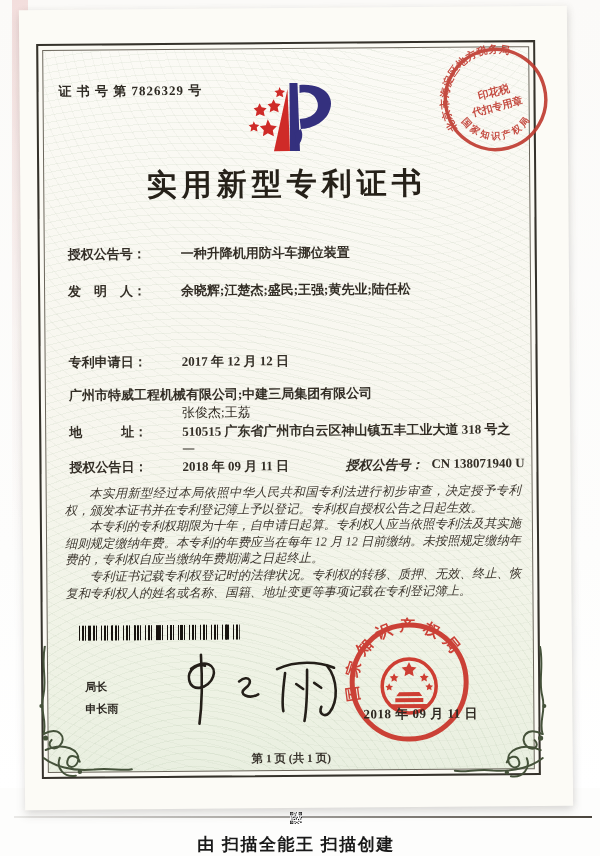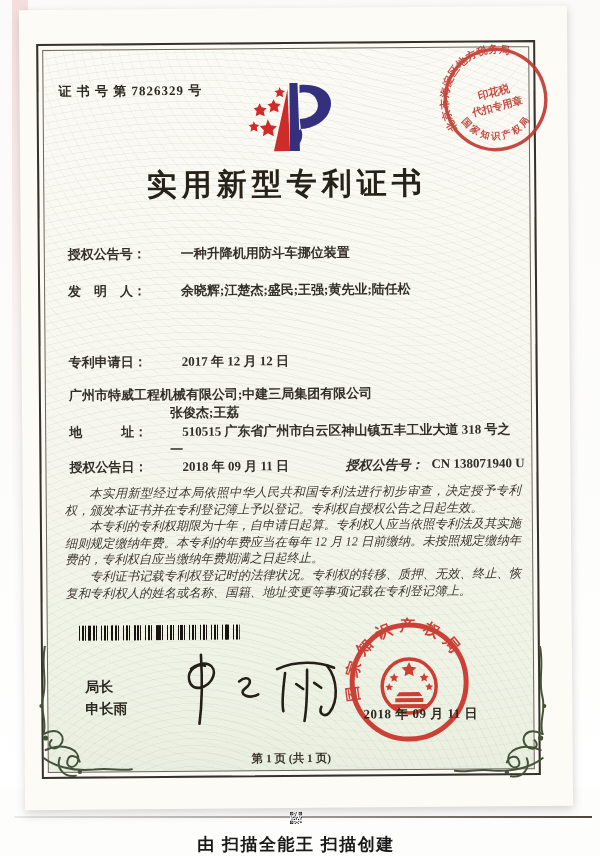--- a/index.html
+++ b/index.html
@@ -11,29 +11,29 @@
   .frame{position:absolute;left:17px;top:34px;width:495px;height:731px;border:2.5px solid #35322b;box-shadow:inset 0 0 0 4px #fbfaf4,inset 0 0 0 5px #6b665c;background:linear-gradient(180deg,#fbfaf5 0%,#f7f6ee 55%,#eef2e4 88%,#e9efe0 100%);}
   .frame::before{content:"";position:absolute;inset:5px;background:
     repeating-radial-gradient(circle at 30% 115%,rgba(140,170,130,.10) 0 1px,rgba(0,0,0,0) 1px 7px),
     repeating-radial-gradient(circle at 75% -10%,rgba(150,165,140,.07) 0 1px,rgba(0,0,0,0) 1px 9px);}
   .cert-no{position:absolute;left:20px;top:37px;font-size:13px;font-weight:700;letter-spacing:1px;color:#2e2a23;}
   .logo{position:absolute;left:205px;top:33px;}
   .tax-stamp{position:absolute;left:398px;top:-2px;opacity:.9;}
   .title{position:absolute;left:0;right:0;top:120px;margin:0;text-align:center;font-size:30px;font-weight:700;letter-spacing:5px;color:#262119;}
   .row{position:absolute;left:28px;display:flex;font-size:13px;font-weight:700;white-space:nowrap;color:#332e26;}
   .row .lbl{width:113px;flex:none;}
-  .cont-line{position:absolute;left:129px;font-size:13px;font-weight:700;white-space:nowrap;color:#332e26;}
+  .cont-line{position:absolute;left:141px;font-size:13px;font-weight:400;white-space:nowrap;color:#332e26;}
   .grant2{position:absolute;left:276px;top:0;display:flex;}
   .grant2 .lbl{width:86px;font-style:italic;}
   .body-text{position:absolute;left:23px;top:440px;width:456px;font-size:12.3px;line-height:16.6px;font-style:italic;color:#3e3830;text-align:justify;}
   .body-text p{margin:0;text-indent:2em;}
   .barcode{position:absolute;left:36px;top:580px;width:161px;height:15px;background:
     repeating-linear-gradient(90deg,rgba(23,19,14,0) 0 9px,#17130e 9px 11px,rgba(23,19,14,0) 11px 23px),
     repeating-linear-gradient(90deg,#17130e 0 1.5px,rgba(0,0,0,0) 1.5px 3px,#17130e 3px 5px,rgba(0,0,0,0) 5px 6.5px,#17130e 6.5px 7.5px,rgba(0,0,0,0) 7.5px 11px);}
-  .officer{position:absolute;left:42px;top:630px;font-family:"Liberation Sans","DejaVu Sans",sans-serif;font-weight:700;font-size:14px;color:#2b2721;line-height:22px;}
+  .officer{position:absolute;left:42px;top:630px;font-family:"Liberation Sans","DejaVu Sans",sans-serif;font-weight:700;font-size:11px;color:#2b2721;line-height:22px;}
   .signature{position:absolute;left:118px;top:606px;}
   .seal{position:absolute;left:296px;top:569px;}
   .seal-date{position:absolute;left:320px;top:662px;font-size:13px;font-weight:700;letter-spacing:.5px;color:#2e2821;z-index:3;}
   .page-footer{position:absolute;left:0;right:0;top:707px;text-align:center;font-size:11.5px;font-weight:600;color:#3a352e;}
   .ornament{position:absolute;z-index:2;}
   .orn-left{left:-10px;top:600px;}
   .orn-right{right:-14px;top:604px;transform:scaleX(-1);}
   .scan-footer{position:absolute;left:0;top:812px;width:592px;height:44px;display:flex;justify-content:flex-end;align-items:center;gap:9px;flex-direction:column;}
   .scan-footer .txt{font-family:"Liberation Sans","DejaVu Sans",sans-serif;font-size:17px;font-weight:600;letter-spacing:1.5px;color:#191919;}
 </style>

